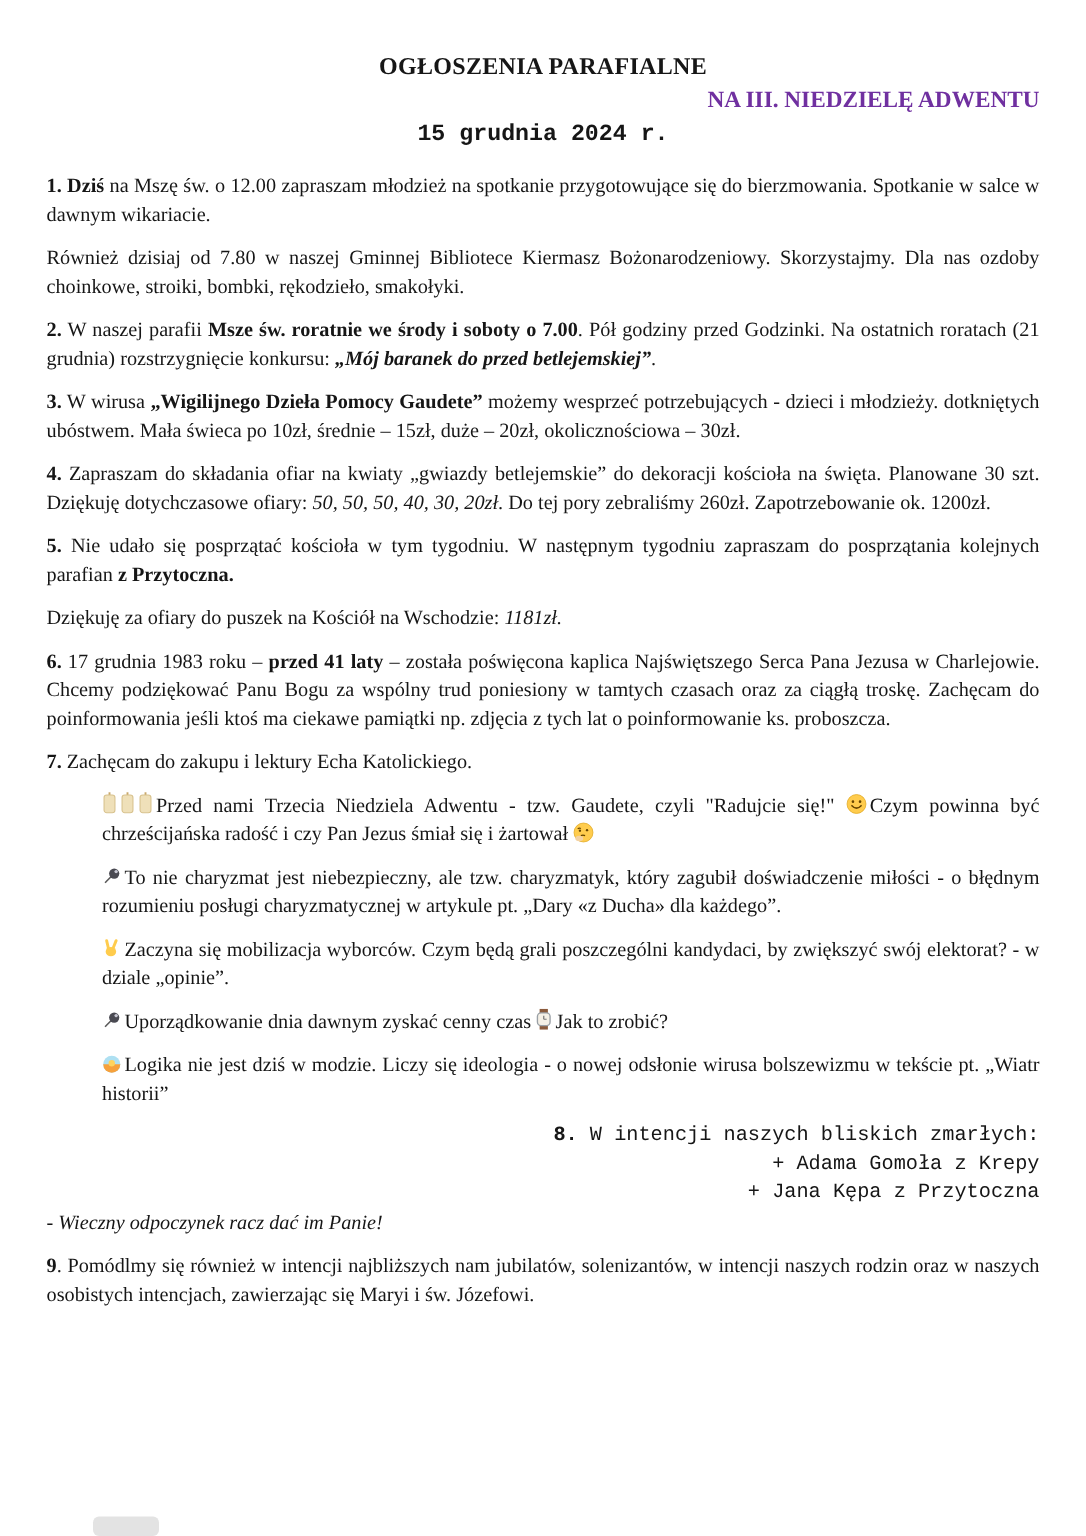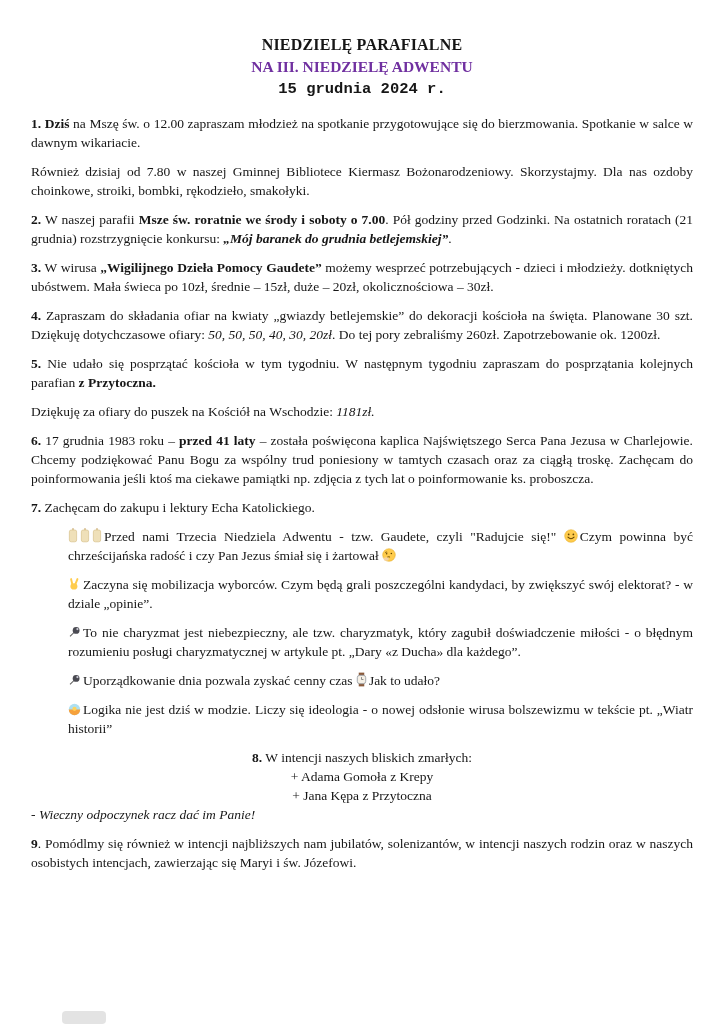--- a/index.html
+++ b/index.html
@@ -5,57 +5,58 @@
   html,body{margin:0;padding:0;background:#ffffff;}
   body{
     width:724px;height:1024px;position:relative;overflow:hidden;
     font-family:"Liberation Serif","DejaVu Serif",serif;
     color:#161616;
     -webkit-font-smoothing:antialiased;
   }
   .doc{padding:34px 31px 0 31px;}
   .doc-header{text-align:center;margin-bottom:14px;}
   .doc-title{font-size:16px;font-weight:bold;letter-spacing:.2px;line-height:22px;}
-  .doc-subtitle{font-size:15.5px;font-weight:bold;line-height:22px;}
+  .doc-subtitle{font-size:15.5px;font-weight:bold;line-height:22px;text-align:right;}
   .doc-date{font-size:15.5px;font-weight:bold;line-height:22px;font-family:Liberation Mono, monospace;}
   .para{
     margin:0 0 10px 0;
     font-size:13.5px;line-height:19px;
     text-align:justify;
   }
   .line{
     margin:0;
     font-size:13.5px;line-height:19px;
-    text-align:center;
+    text-align:right;
+    font-family:Liberation Mono, monospace;
   }
   .indent{margin-left:37px;}
   .b{font-weight:bold;}
   .i{font-style:italic;}
   .icon{
     display:inline-block;vertical-align:-2px;line-height:0;
     margin:0 2px 0 0;
   }
   .artifact{
     position:absolute;left:62px;top:1011px;width:44px;height:13px;
     background:#d9d9d9;border-radius:4px;opacity:.75;
   }
 </style>
 </head>
 <body style="background: rgb(255, 255, 255); color: rgb(22, 22, 22);">
 
 <div class="doc">
   <div class="doc-header">
-    <div class="doc-title">NIEDZIELĘ PARAFIALNE</div>
+    <div class="doc-title">OGŁOSZENIA PARAFIALNE</div>
     <div class="doc-subtitle" style="color: rgb(112, 48, 160);">NA III. NIEDZIELĘ ADWENTU</div>
     <div class="doc-date">15 grudnia 2024 r.</div>
   </div>
   <div>
       <p class="para"><span class="b">1. Dziś</span><span> na Mszę św. o 12.00 zapraszam młodzież na spotkanie przygotowujące się do bierzmowania. Spotkanie w salce w dawnym wikariacie.</span></p>
       <p class="para"><span>Również dzisiaj od 7.80 w naszej Gminnej Bibliotece Kiermasz Bożonarodzeniowy. Skorzystajmy. Dla nas ozdoby choinkowe, stroiki, bombki, rękodzieło, smakołyki.</span></p>
-      <p class="para"><span class="b">2.</span><span> W naszej parafii </span><span class="b">Msze św. roratnie we środy i soboty o 7.00</span><span>. Pół godziny przed Godzinki. Na ostatnich roratach (21 grudnia) rozstrzygnięcie konkursu: </span><span class="b i">„Mój baranek do grudnia betlejemskiej”</span><span>.</span></p>
+      <p class="para"><span class="b">2.</span><span> W naszej parafii </span><span class="b">Msze św. roratnie we środy i soboty o 7.00</span><span>. Pół godziny przed Godzinki. Na ostatnich roratach (21 grudnia) rozstrzygnięcie konkursu: </span><span class="b i">„Mój baranek do przed betlejemskiej”</span><span>.</span></p>
       <p class="para"><span class="b">3.</span><span> W wirusa </span><span class="b">„Wigilijnego Dzieła Pomocy Gaudete”</span><span> możemy wesprzeć potrzebujących - dzieci i młodzieży. dotkniętych ubóstwem. Mała świeca po 10zł, średnie – 15zł, duże – 20zł, okolicznościowa – 30zł.</span></p>
       <p class="para"><span class="b">4.</span><span> Zapraszam do składania ofiar na kwiaty „gwiazdy betlejemskie” do dekoracji kościoła na święta. Planowane 30 szt. Dziękuję dotychczasowe ofiary: </span><span class="i">50, 50, 50, 40, 30, 20zł</span><span>. Do tej pory zebraliśmy 260zł. Zapotrzebowanie ok. 1200zł.</span></p>
       <p class="para"><span class="b">5.</span><span> Nie udało się posprzątać kościoła w tym tygodniu. W następnym tygodniu zapraszam do posprzątania kolejnych parafian </span><span class="b">z Przytoczna.</span></p>
       <p class="para"><span>Dziękuję za ofiary do puszek na Kościół na Wschodzie: </span><span class="i">1181zł.</span></p>
       <p class="para"><span class="b">6.</span><span> 17 grudnia 1983 roku – </span><span class="b">przed 41 laty</span><span> – została poświęcona kaplica Najświętszego Serca Pana Jezusa w Charlejowie. Chcemy podziękować Panu Bogu za wspólny trud poniesiony w tamtych czasach oraz za ciągłą troskę. Zachęcam do poinformowania jeśli ktoś ma ciekawe pamiątki np. zdjęcia z tych lat o poinformowanie ks. proboszcza.</span></p>
       <p class="para"><span class="b">7.</span><span> Zachęcam do zakupu i lektury Echa Katolickiego.</span></p>
       <p class="para indent"><span class="icon"><svg width="10" height="16" viewBox="0 0 11 16">
             <rect x="4.8" y="0.5" width="1.4" height="3" fill="#c9a86a"></rect>
             <rect x="1.5" y="2.5" width="8" height="13" rx="2" fill="#efe0b9" stroke="#d8c28e" stroke-width="0.8"></rect>
           </svg></span><span class="icon"><svg width="10" height="16" viewBox="0 0 11 16">
@@ -70,41 +71,41 @@
             <circle cx="10.7" cy="6.2" r="1" fill="#664500"></circle>
             <path d="M4.5 9.3 Q8 13 11.5 9.3" fill="none" stroke="#664500" stroke-width="1.2" stroke-linecap="round"></path>
           </svg></span><span>Czym powinna być chrześcijańska radość i czy Pan Jezus śmiał się i żartował </span><span class="icon"><svg width="14" height="14" viewBox="0 0 16 16">
             <circle cx="8" cy="8" r="7.2" fill="#ffcc4d" stroke="#e2a922" stroke-width="0.6"></circle>
             <path d="M3.6 5.2 q1.2 -1 2.4 -0.3" fill="none" stroke="#664500" stroke-width="0.9"></path>
             <circle cx="5.3" cy="6.6" r="0.9" fill="#664500"></circle>
             <circle cx="10.7" cy="6.2" r="0.9" fill="#664500"></circle>
             <path d="M6 10.4 q1.6 -0.8 3.2 0" fill="none" stroke="#664500" stroke-width="1"></path>
             <ellipse cx="4.8" cy="12.6" rx="3" ry="2.1" fill="#f3d2a2"></ellipse>
           </svg></span></p>
+      <p class="para indent"><span class="icon"><svg width="13" height="14" viewBox="0 0 16 16">
+            <line x1="2.5" y1="13.5" x2="8" y2="8" stroke="#5a5a5a" stroke-width="1.3"></line>
+            <circle cx="10" cy="6" r="4.2" fill="#4a4a52"></circle>
+            <circle cx="11.6" cy="4.4" r="1.4" fill="#c9c9d4"></circle>
+          </svg></span><span>To nie charyzmat jest niebezpieczny, ale tzw. charyzmatyk, który zagubił doświadczenie miłości - o błędnym rozumieniu posługi charyzmatycznej w artykule pt. „Dary «z Ducha» dla każdego”.</span></p>
       <p class="para indent"><span class="icon"><svg width="13" height="15" viewBox="0 0 16 16">
             <path d="M5.3 9 L3.8 2.6" stroke="#ffcc4d" stroke-width="2.4" stroke-linecap="round" fill="none"></path>
             <path d="M9 9 L11.6 2.6" stroke="#ffcc4d" stroke-width="2.4" stroke-linecap="round" fill="none"></path>
             <ellipse cx="7.3" cy="11.6" rx="4.3" ry="3.8" fill="#ffcc4d"></ellipse>
           </svg></span><span>Zaczyna się mobilizacja wyborców. Czym będą grali poszczególni kandydaci, by zwiększyć swój elektorat? - w dziale „opinie”.</span></p>
       <p class="para indent"><span class="icon"><svg width="13" height="14" viewBox="0 0 16 16">
             <line x1="2.5" y1="13.5" x2="8" y2="8" stroke="#5a5a5a" stroke-width="1.3"></line>
             <circle cx="10" cy="6" r="4.2" fill="#4a4a52"></circle>
             <circle cx="11.6" cy="4.4" r="1.4" fill="#c9c9d4"></circle>
-          </svg></span><span>To nie charyzmat jest niebezpieczny, ale tzw. charyzmatyk, który zagubił doświadczenie miłości - o błędnym rozumieniu posługi charyzmatycznej w artykule pt. „Dary «z Ducha» dla każdego”.</span></p>
-      <p class="para indent"><span class="icon"><svg width="13" height="14" viewBox="0 0 16 16">
-            <line x1="2.5" y1="13.5" x2="8" y2="8" stroke="#5a5a5a" stroke-width="1.3"></line>
-            <circle cx="10" cy="6" r="4.2" fill="#4a4a52"></circle>
-            <circle cx="11.6" cy="4.4" r="1.4" fill="#c9c9d4"></circle>
-          </svg></span><span>Uporządkowanie dnia pozwala zyskać cenny czas </span><span class="icon"><svg width="11" height="15" viewBox="0 0 12 16">
+          </svg></span><span>Uporządkowanie dnia dawnym zyskać cenny czas </span><span class="icon"><svg width="11" height="15" viewBox="0 0 12 16">
             <rect x="3" y="0.5" width="6" height="3.6" fill="#8a5a3b"></rect>
             <rect x="3" y="11.9" width="6" height="3.6" fill="#8a5a3b"></rect>
             <rect x="1.4" y="3.4" width="9.2" height="9.2" rx="2.6" fill="#f5f0e6" stroke="#9aa0a6" stroke-width="1"></rect>
             <line x1="6" y1="8" x2="6" y2="5.4" stroke="#777" stroke-width="0.9"></line>
             <line x1="6" y1="8" x2="8.1" y2="8" stroke="#777" stroke-width="0.9"></line>
-          </svg></span><span>Jak to udało?</span></p>
+          </svg></span><span>Jak to zrobić?</span></p>
       <p class="para indent"><span class="icon"><svg width="13" height="13" viewBox="0 0 16 16">
             <circle cx="8" cy="8" r="7" fill="#aee0f2"></circle>
             <path d="M1 8 a7 7 0 0 0 14 0 Z" fill="#f6a13c"></path>
             <circle cx="8" cy="7.2" r="2.6" fill="#ffd35c"></circle>
           </svg></span><span>Logika nie jest dziś w modzie. Liczy się ideologia - o nowej odsłonie wirusa bolszewizmu w tekście pt. „Wiatr historii”</span></p>
       <p class="line"><span class="b">8.</span><span> W intencji naszych bliskich zmarłych:</span></p>
       <p class="line"><span>+ Adama Gomoła z Krepy</span></p>
       <p class="line"><span>+ Jana Kępa z Przytoczna</span></p>
       <p class="para"><span>- </span><span class="i">Wieczny odpoczynek racz dać im Panie!</span></p>
       <p class="para"><span class="b">9</span><span>. Pomódlmy się również w intencji najbliższych nam jubilatów, solenizantów, w intencji naszych rodzin oraz w naszych osobistych intencjach, zawierzając się Maryi i św. Józefowi.</span></p>

